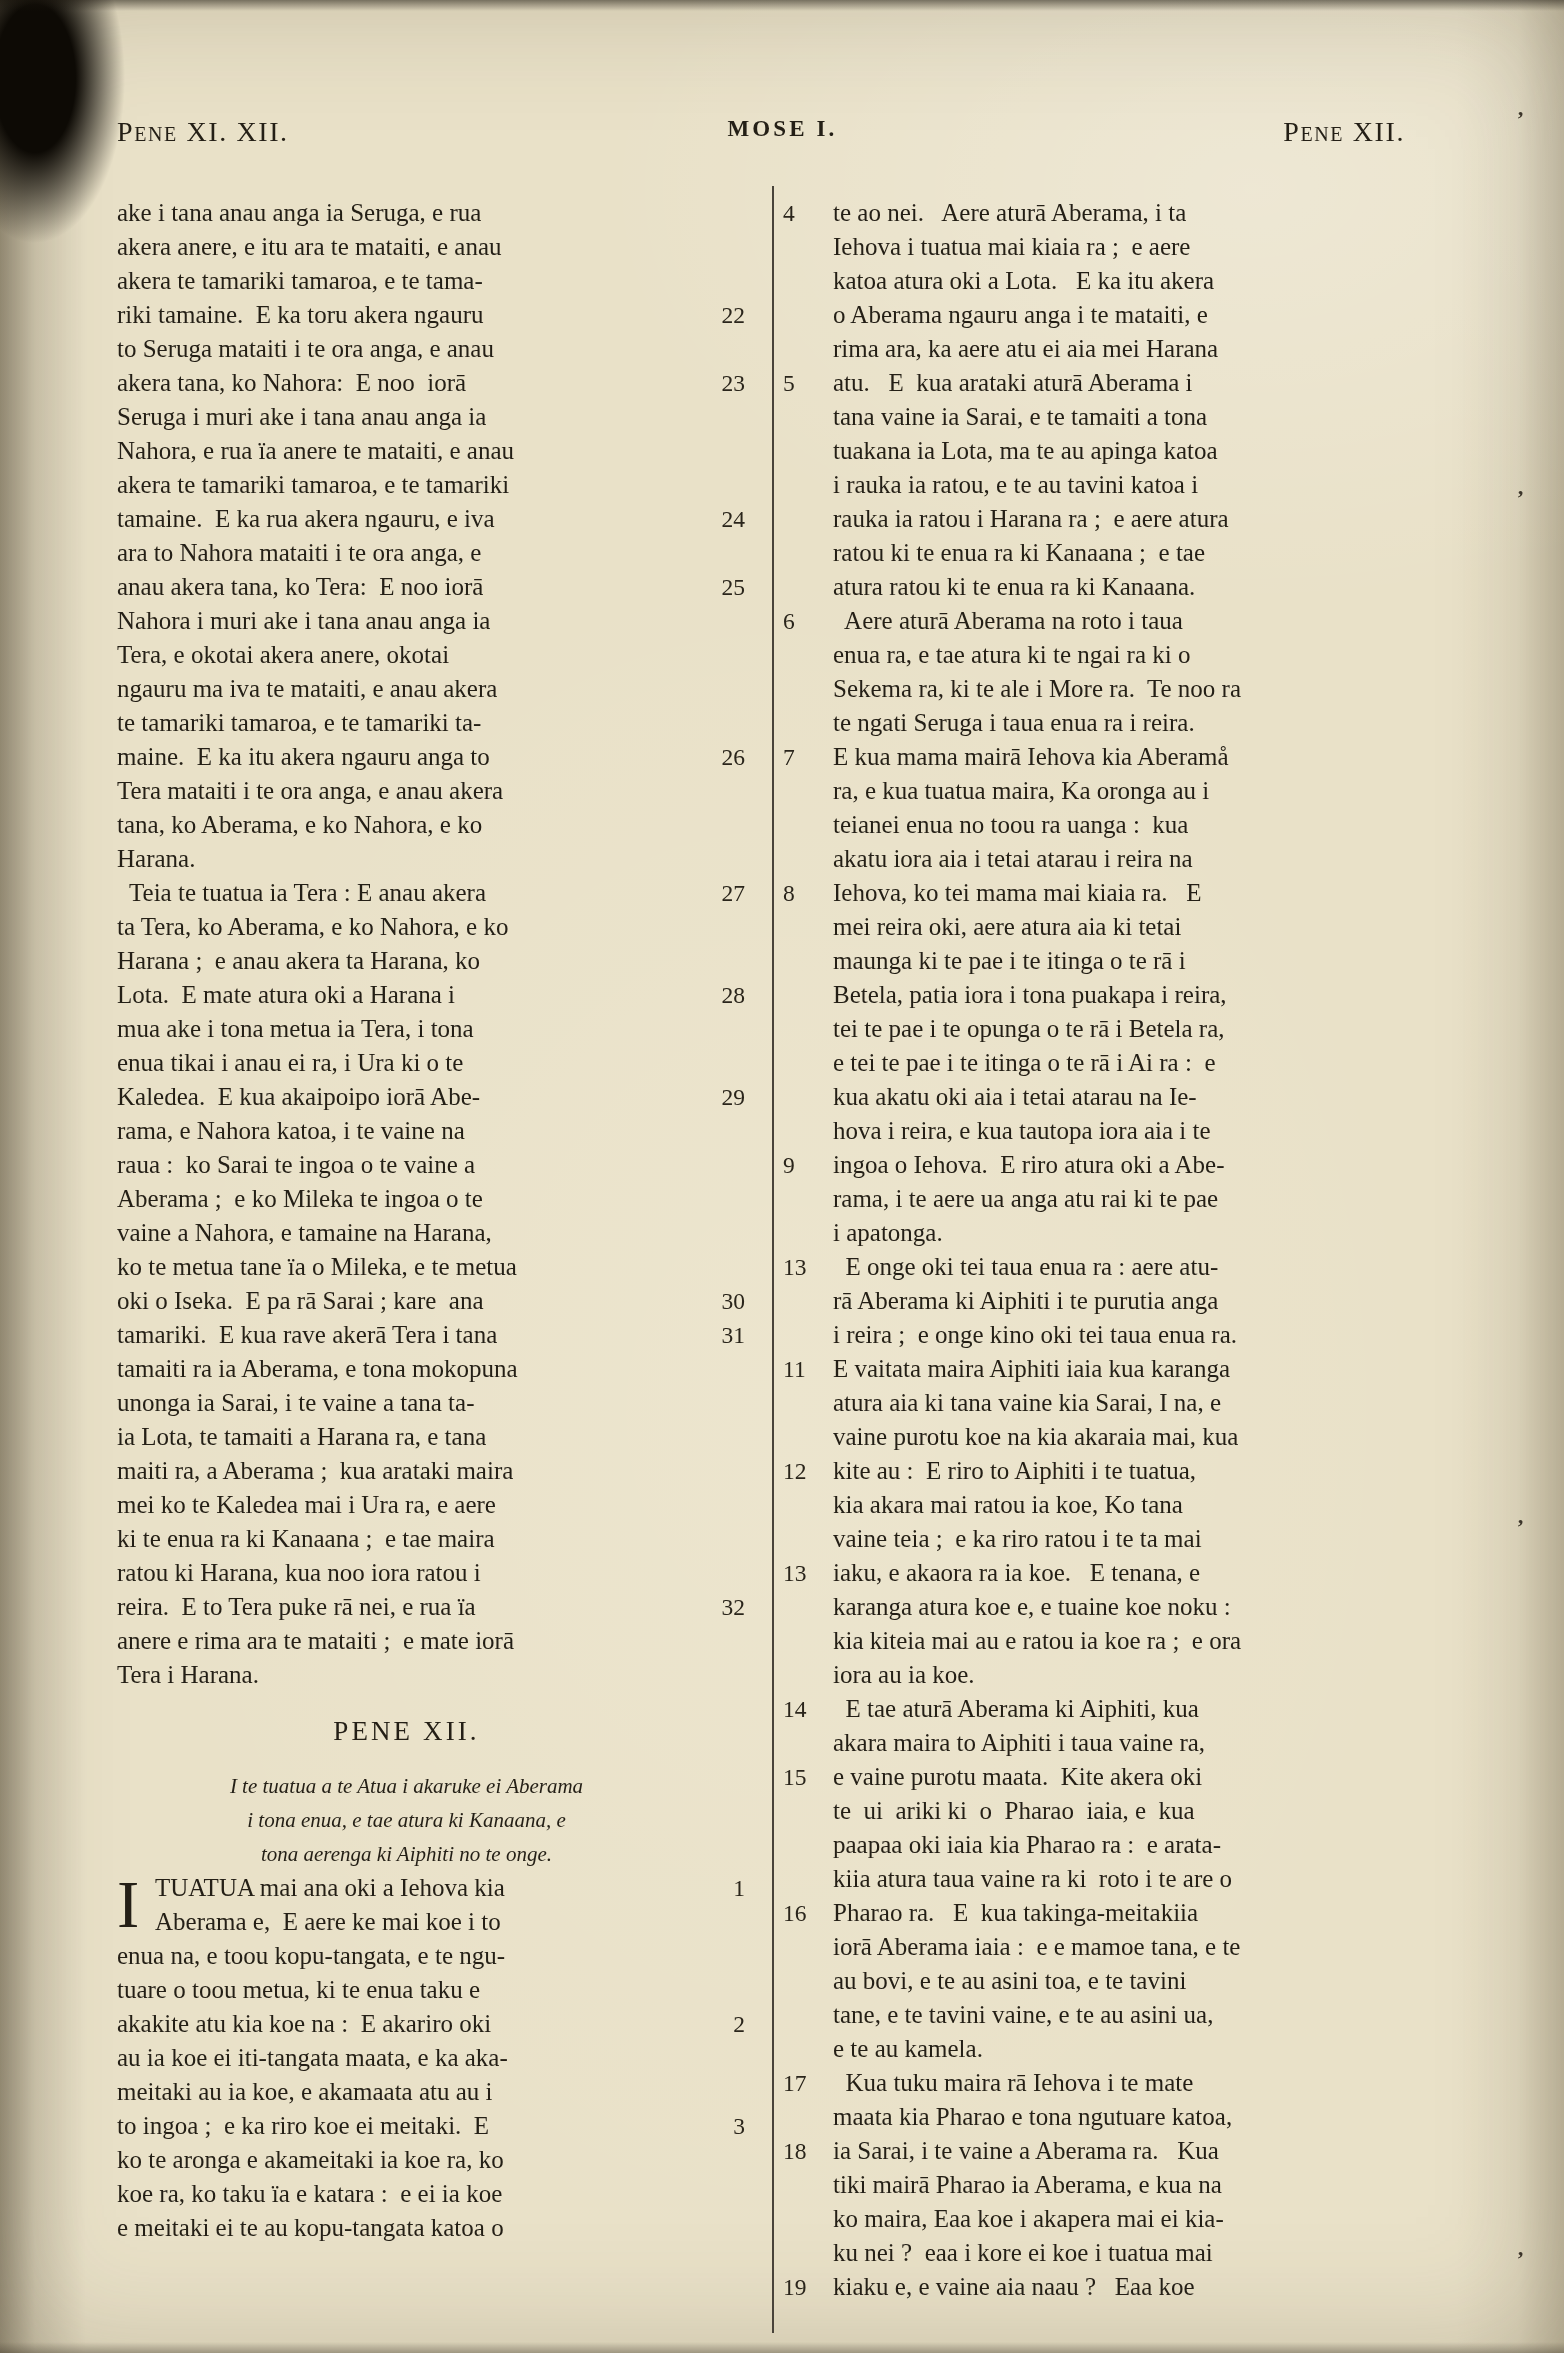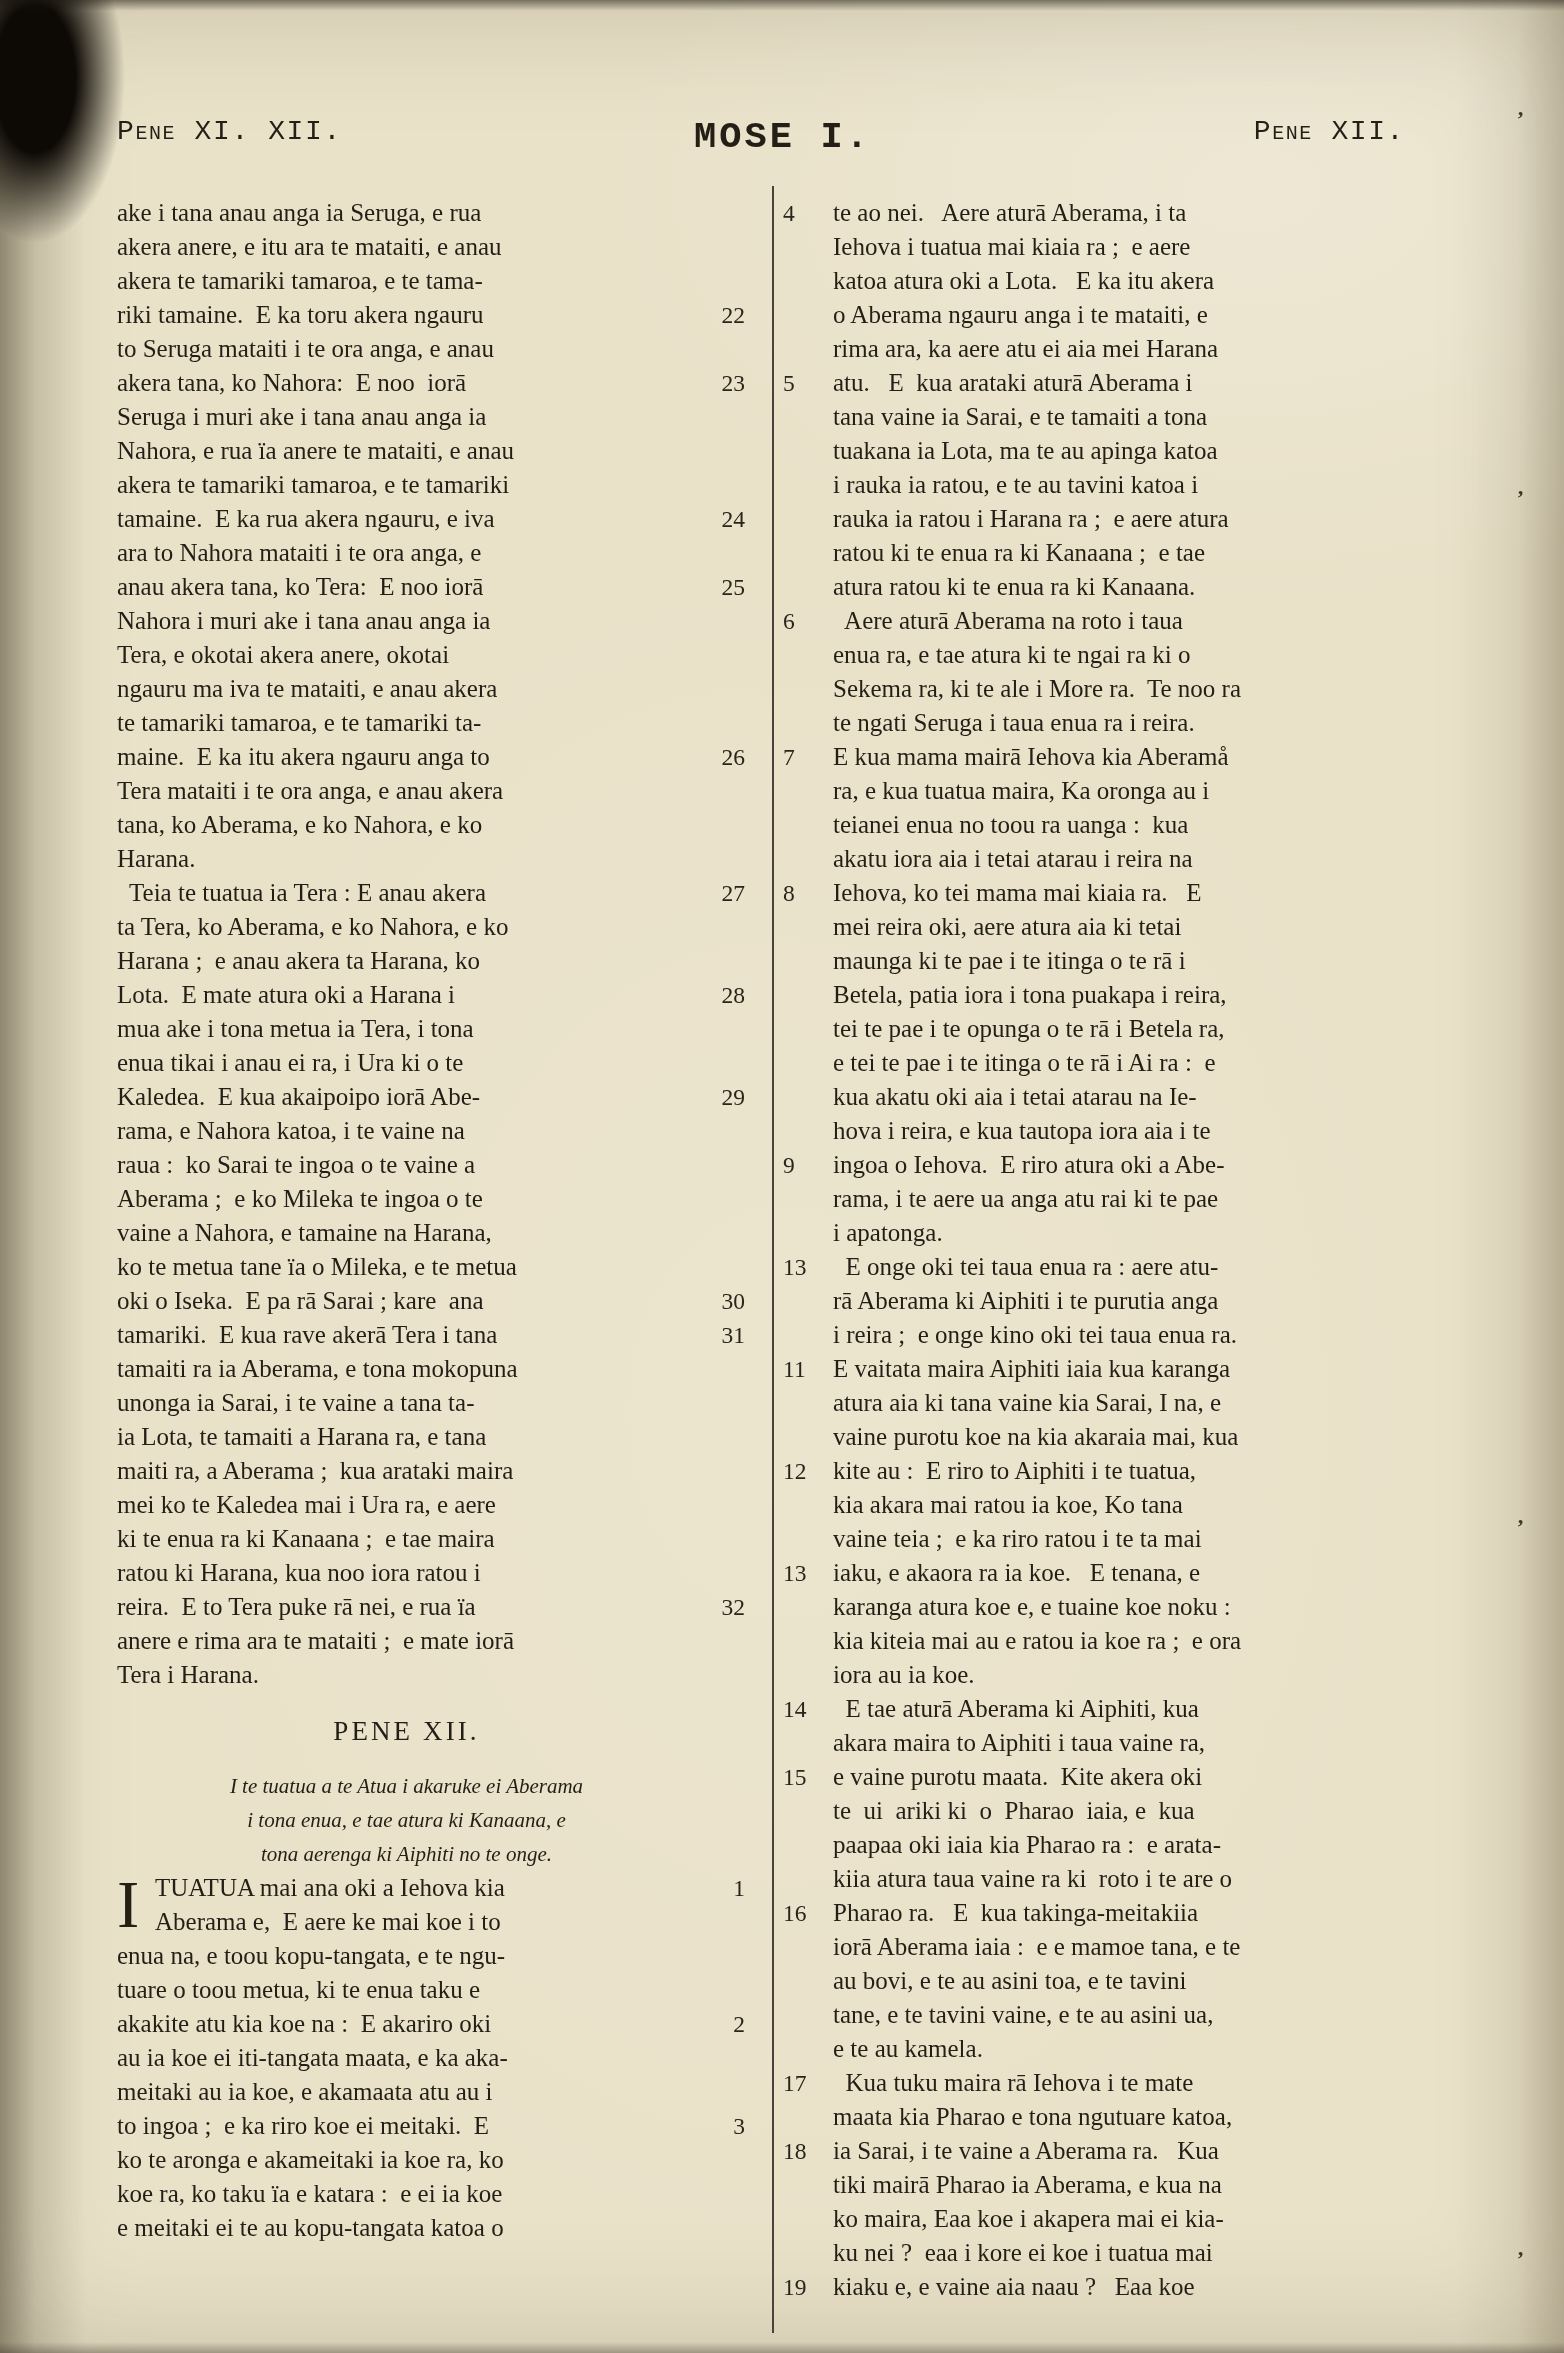--- a/index.html
+++ b/index.html
@@ -15,25 +15,25 @@
     box-shadow: inset 0 0 125px rgba(80,66,40,0.25);
   }
   .corner-tl{
     position:absolute;left:-55px;top:-86px;width:180px;height:329px;
     background:radial-gradient(closest-side, #0d0a05 45%, rgba(13,10,5,0.55) 70%, rgba(13,10,5,0) 100%);
   }
   .top-edge{
     position:absolute;left:0;top:0;width:100%;height:11px;
     background:linear-gradient(180deg, rgba(25,20,12,0.5), rgba(25,20,12,0));
   }
-  header{position:absolute;left:0;top:116px;width:1565px;height:47px;font-family:Liberation Mono, monospace;}
+  header{position:absolute;left:0;top:116px;width:1565px;height:47px;}
   .hdr{position:absolute;top:0;font-size:28px;letter-spacing:0.8px;}
   .hdr.small{font-variant:small-caps;letter-spacing:1.6px;}
   .hdr-left{left:117px;}
-  .hdr-center{left:0;width:1565px;text-align:center;font-size:37px;letter-spacing:3.1px;font-weight:700;}
+  .hdr-center{left:0;width:1565px;text-align:center;font-size:23px;letter-spacing:3.1px;font-weight:700;}
   .hdr-right{right:160px;}
   .divider{position:absolute;left:772px;top:186px;width:1.6px;height:2147px;background:#49433a;}
   .col{position:absolute;top:196px;width:579px;font-size:25px;}
   .col-left{left:117px;}
   .col-right{left:833px;}
   .line{position:relative;height:34px;line-height:34px;}
   .txt{white-space:pre;}
   .line.pad .txt{padding-left:38px;display:inline-block;}
   .vnum{position:absolute;top:0;font-size:23.5px;color:#2a251b;}
   .vnum.right{right:-49px;}

